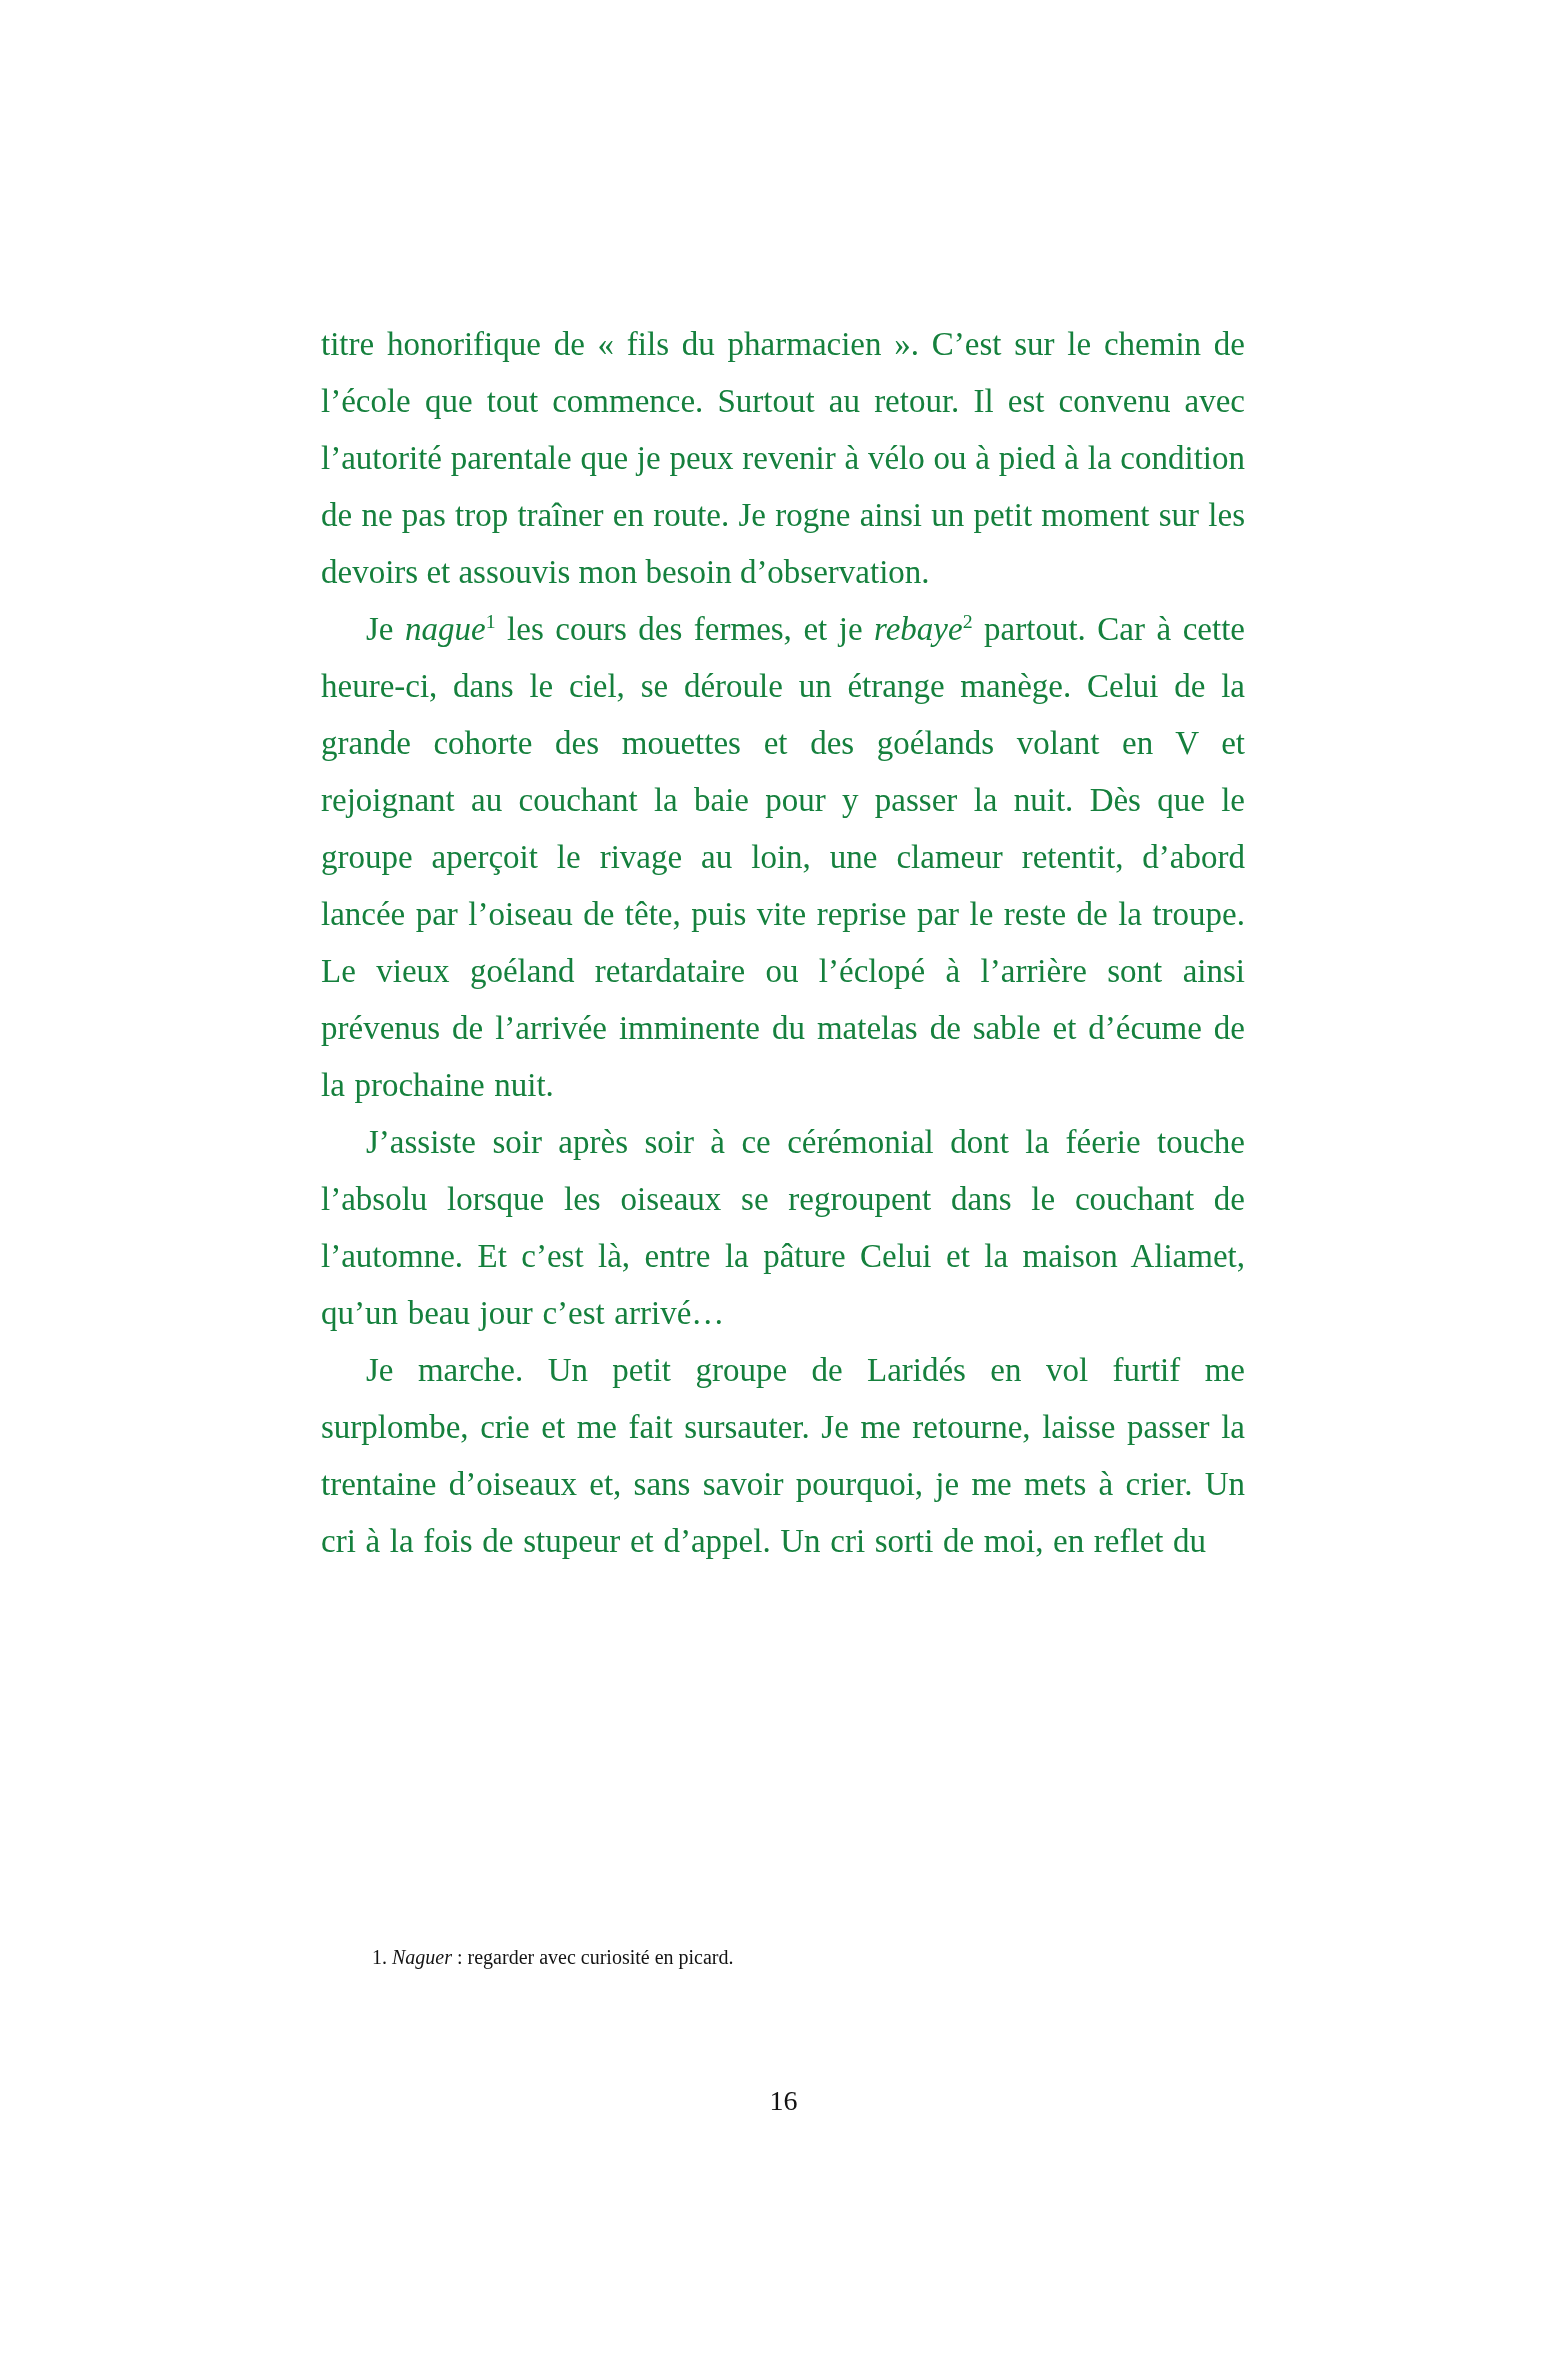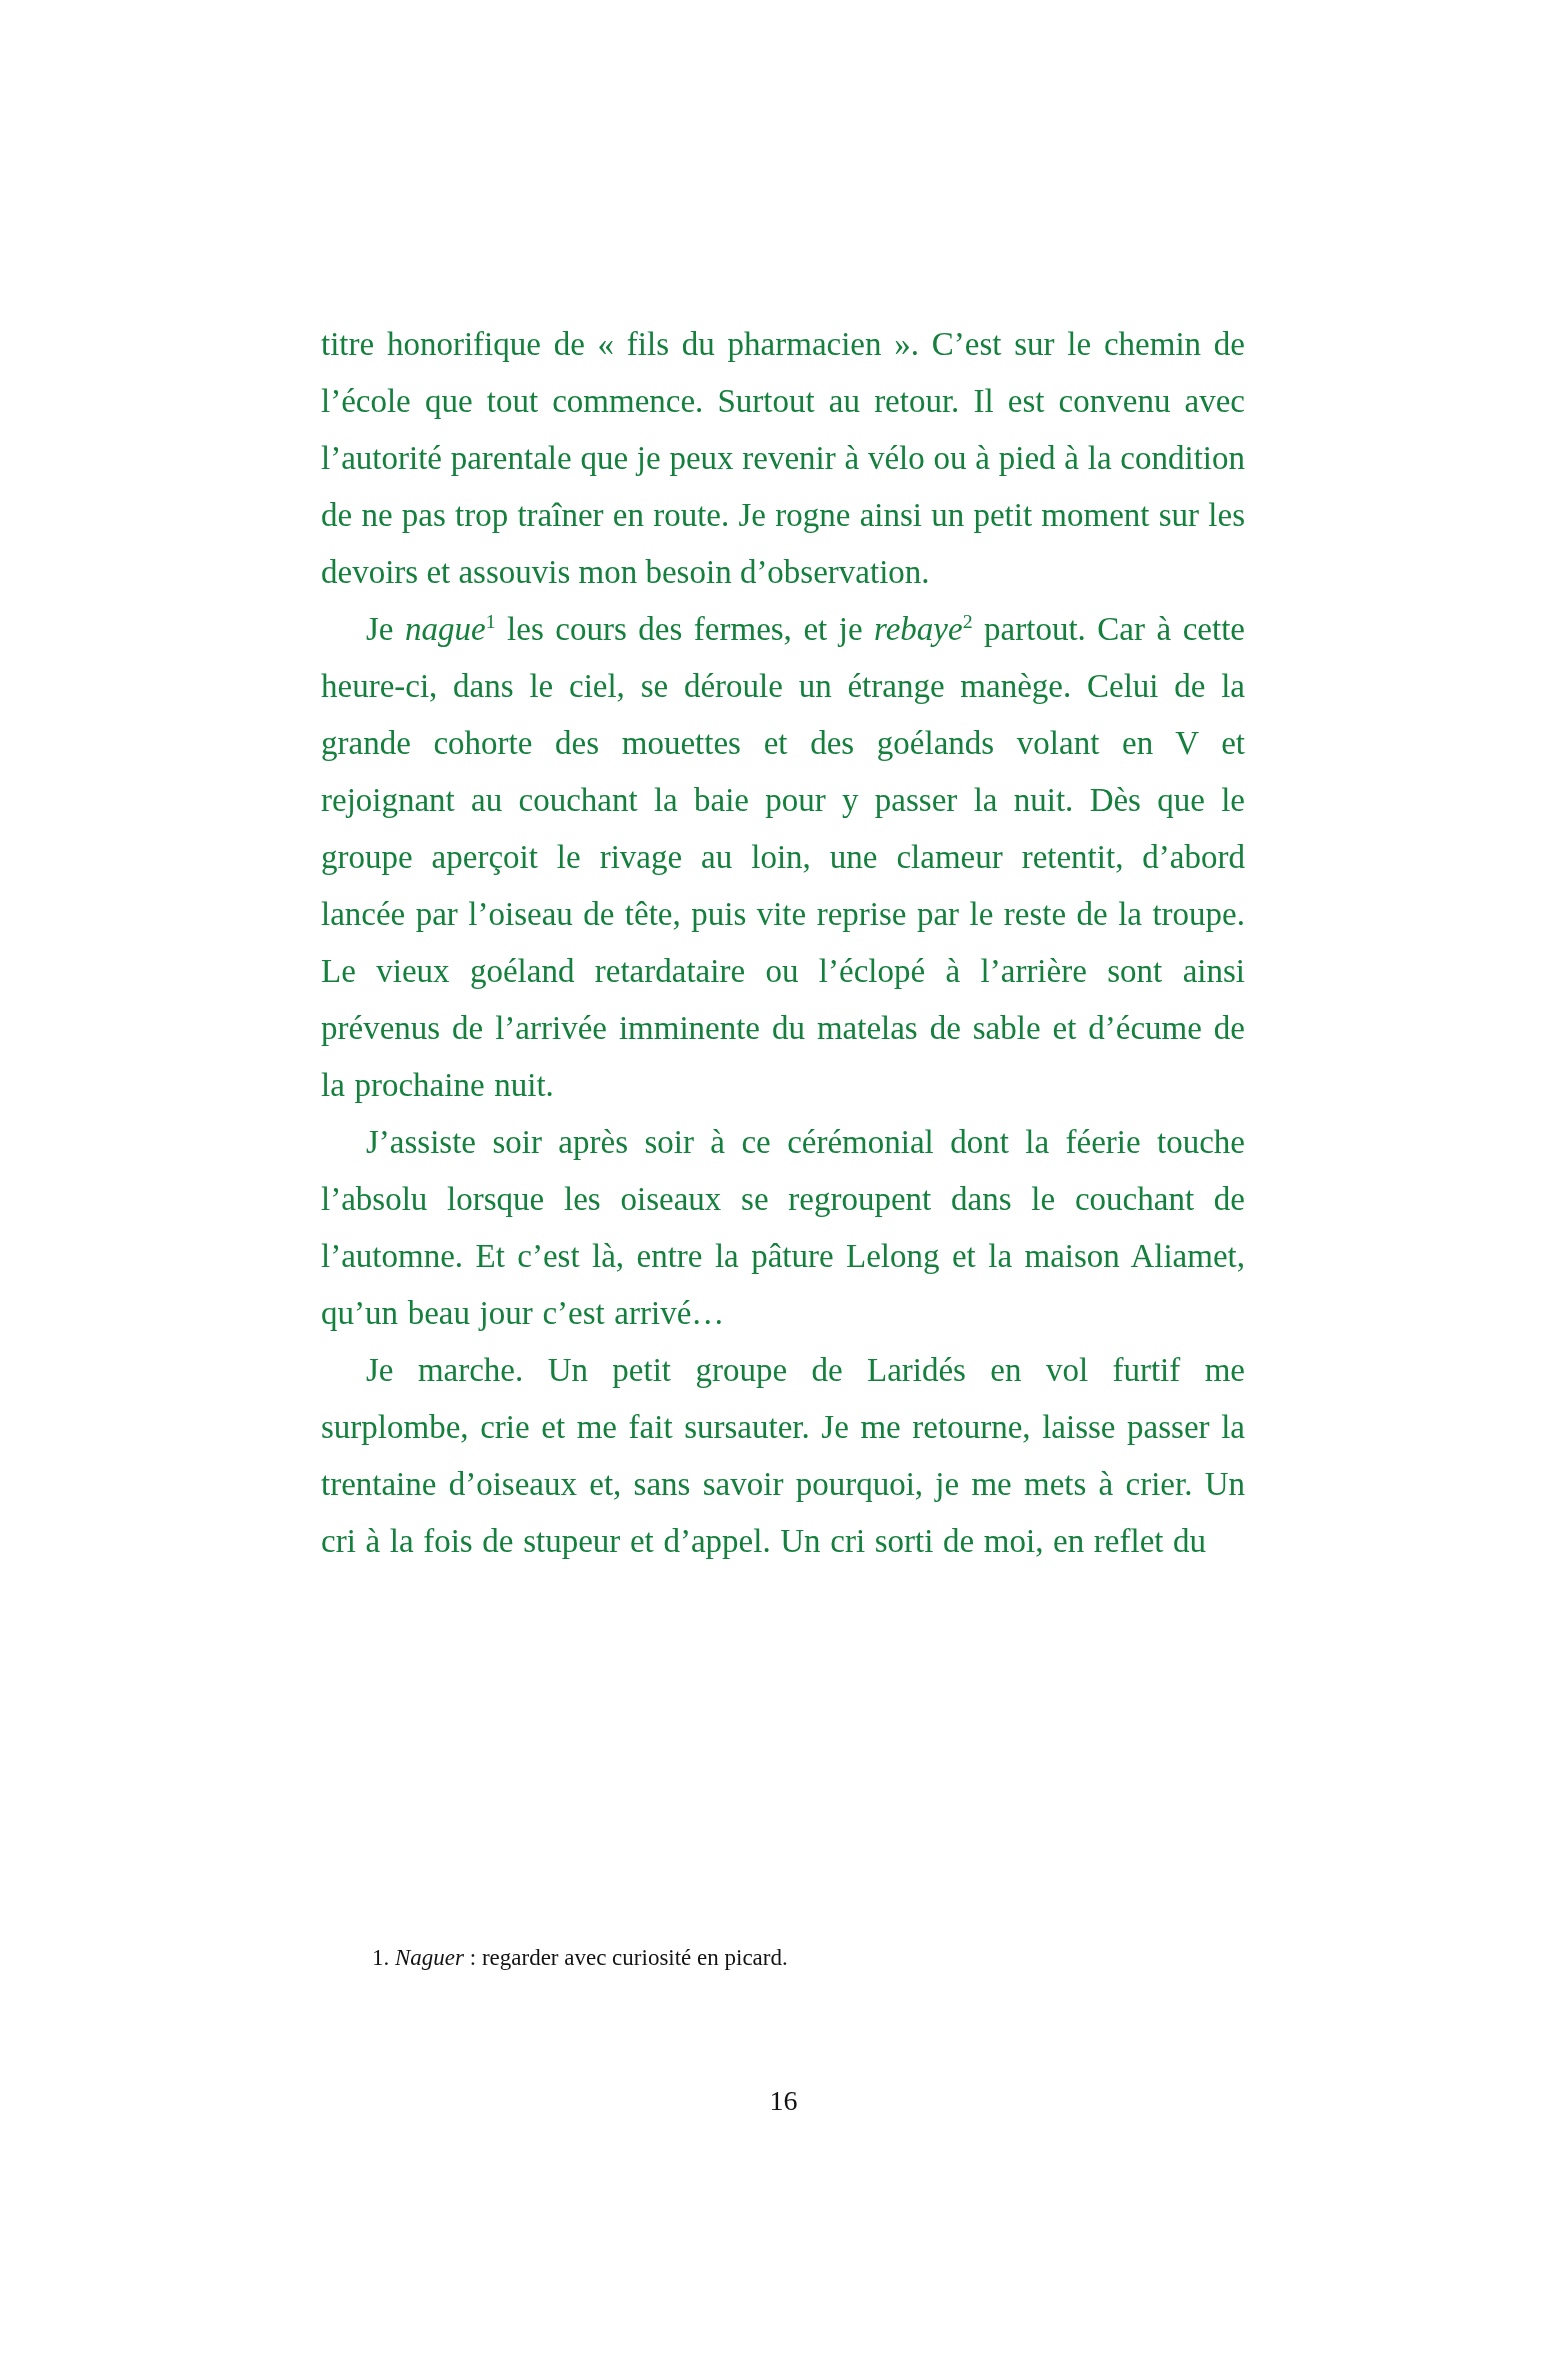--- a/index.html
+++ b/index.html
@@ -50,21 +50,21 @@
     line-height: 0;
   }
   .footnotes {
     position: absolute;
     left: 321px;
     top: 1936px;
     width: 924px;
   }
   .footnote {
     margin: 0;
-    font-size: 23px;
+    font-size: 20px;
     line-height: 43px;
     text-align: left;
     padding-left: 51px;
     color: #131313;
   }
   .folio {
     position: absolute;
     left: 0;
     top: 2079px;
     width: 1567px;
@@ -83,21 +83,21 @@
 
     <p class="para continuation">
       <span>titre honorifique de « fils du pharmacien ». C’est sur le chemin de l’école que tout commence. Surtout au retour. Il est convenu avec l’autorité parentale que je peux revenir à vélo ou à pied à la condition de ne pas trop traîner en route. Je rogne ainsi un petit moment sur les devoirs et assouvis mon besoin d’observation.</span>
     </p>
 
     <p class="para indent loose">
       <span>Je </span><span class="it">nague</span><sup>1</sup><span> les cours des fermes, et je </span><span class="it">rebaye</span><sup>2</sup><span> partout. Car à cette heure-ci, dans le ciel, se déroule un étrange manège. Celui de la grande cohorte des mouettes et des goélands volant en V et rejoignant au couchant la baie pour y passer la nuit. Dès que le groupe aperçoit le rivage au loin, une clameur retentit, d’abord lancée par l’oiseau de tête, puis vite reprise par le reste de la troupe. Le vieux goéland retardataire ou l’éclopé à l’arrière sont ainsi prévenus de l’arrivée imminente du matelas de sable et d’écume de la prochaine nuit.</span>
     </p>
 
     <p class="para indent loose">
-      <span>J’assiste soir après soir à ce cérémonial dont la féerie touche l’absolu lorsque les oiseaux se regroupent dans le couchant de l’automne. Et c’est là, entre la pâture Lelong et la maison Aliamet, qu’un beau jour c’est arrivé…</span>
+      <span>J’assiste soir après soir à ce cérémonial dont la féerie touche l’absolu lorsque les oiseaux se regroupent dans le couchant de l’automne. Et c’est là, entre la pâture Celui et la maison Aliamet, qu’un beau jour c’est arrivé…</span>
     </p>
 
     <p class="para indent loose">
       <span>Je marche. Un petit groupe de Laridés en vol furtif me surplombe, crie et me fait sursauter. Je me retourne, laisse passer la trentaine d’oiseaux et, sans savoir pourquoi, je me mets à crier. Un cri à la fois de stupeur et d’appel. Un cri sorti de moi, en reflet du</span>
     </p>
 
   </div>
 
   <div class="footnotes">
     <p class="footnote"><span>1.</span> <span class="it">Naguer</span><span> : </span><span>regarder avec curiosité en picard.</span></p>

